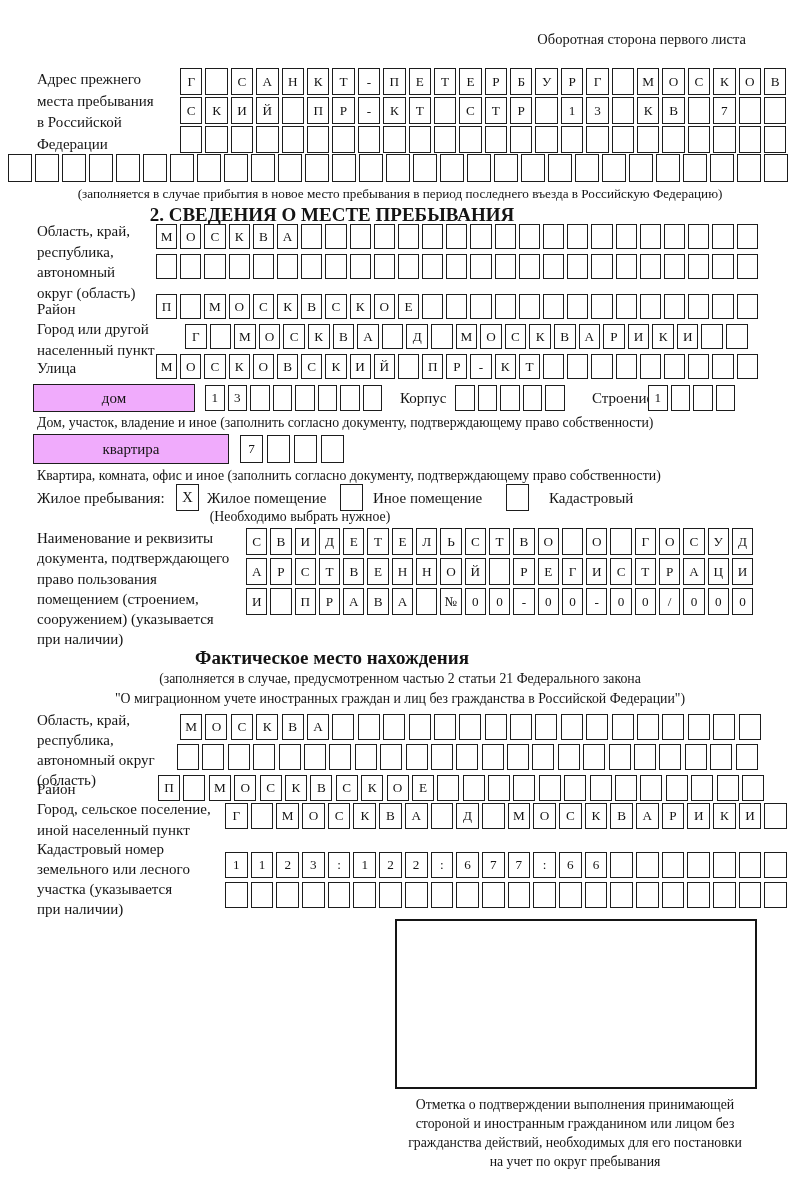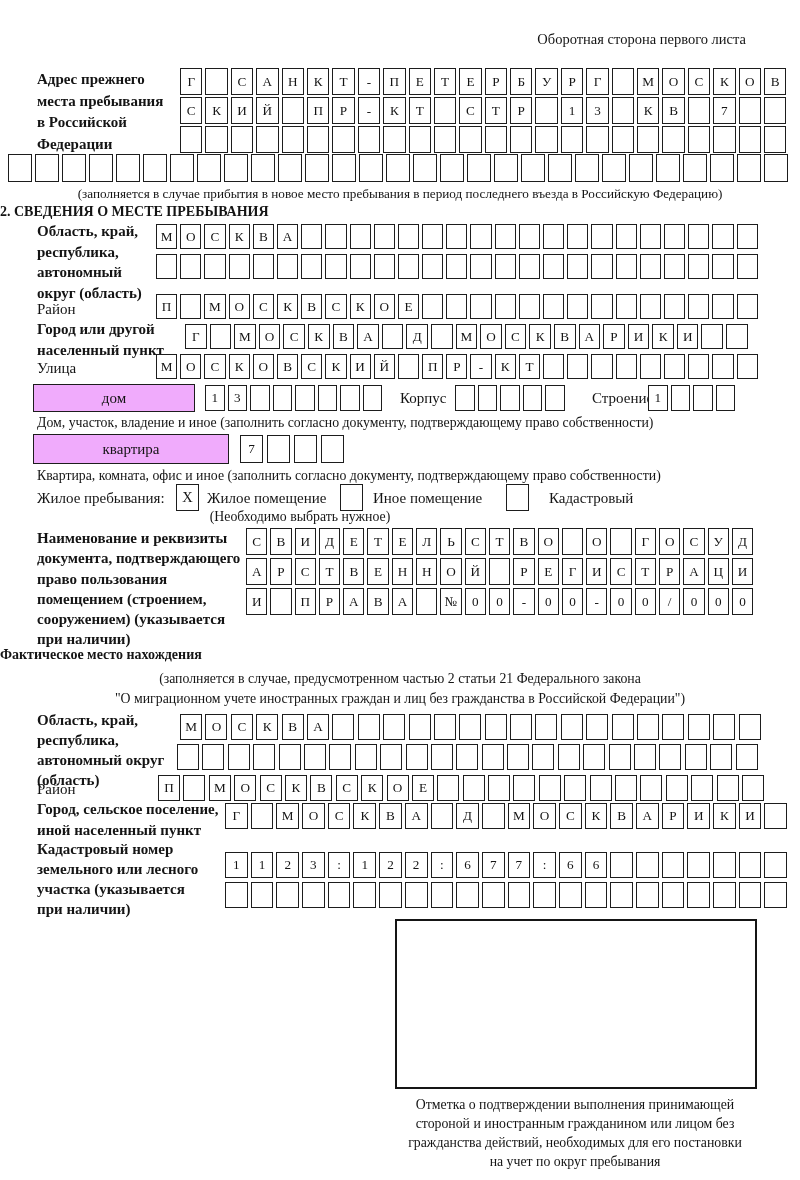--- a/index.html
+++ b/index.html
@@ -1,24 +1,24 @@
 <!DOCTYPE html>
 <html><head>
 <meta charset="utf-8">
 <style>
   html,body{margin:0;padding:0;background:#fff;}
   .page{
     position:relative;width:800px;height:1180px;background:#fff;overflow:hidden;
     font-family:"Liberation Serif","DejaVu Serif",serif;color:#141414;margin-top:7px;
   }
-  .lbl{position:absolute;font-size:15px;line-height:21px;white-space:nowrap;font-weight:bold;}
+  .lbl{position:absolute;font-size:15px;line-height:21px;white-space:nowrap;}
   .txt{position:absolute;font-size:15px;line-height:20px;white-space:nowrap;}
   .cap{position:absolute;font-size:13.8px;white-space:nowrap;}
   .note{position:absolute;font-size:13.2px;text-align:center;width:800px;left:0;}
-  .heading{position:absolute;left:0;width:664px;text-align:left;font-weight:bold;font-size:14px;}
+  .heading{position:absolute;left:0;width:664px;text-align:center;font-weight:bold;font-size:19px;}
   .boxrow{position:absolute;display:flex;gap:var(--gp,3px);}
   .cell{
     box-sizing:border-box;flex:0 0 auto;width:var(--cw,22px);height:var(--ch,26px);
     border:1.6px solid #1d1d1d;background:#fff;display:flex;align-items:center;justify-content:center;
     font-size:13.2px;line-height:1;
   }
   .g24{--cw:22.4px;--ch:27px;--gp:3px;}
   .g29{--cw:24px;--ch:28px;--gp:3px;}
   .g25{--cw:21.2px;--ch:25px;--gp:3px;}
   .g23{--cw:21.6px;--ch:25px;--gp:3px;}

